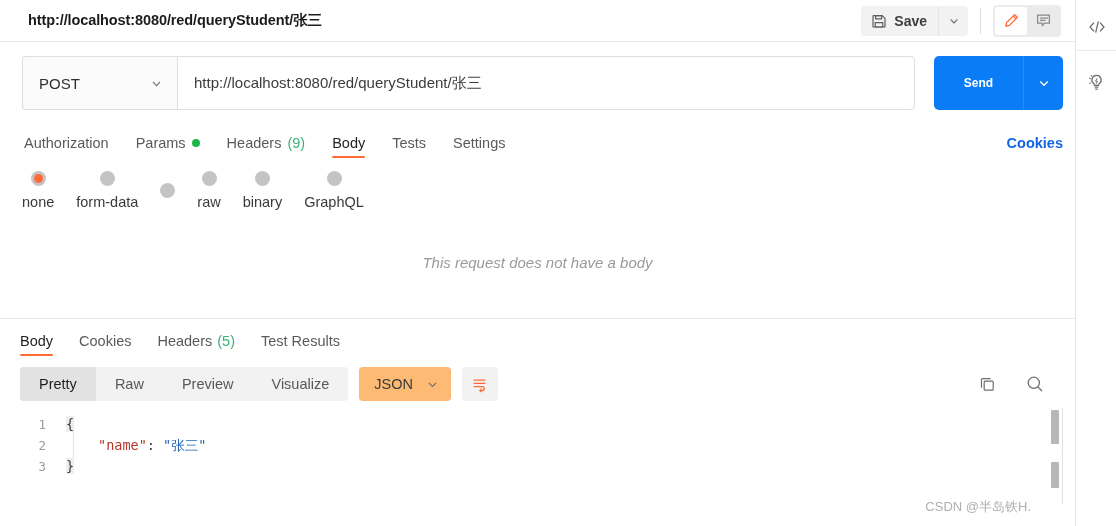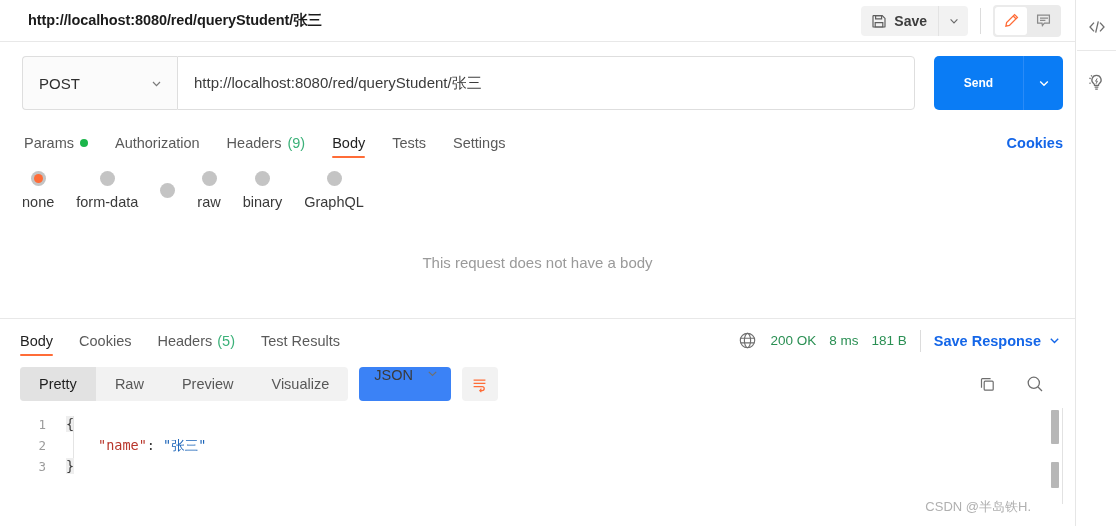--- a/index.html
+++ b/index.html
@@ -237,20 +237,21 @@
 
   
   .body-empty {
     flex: 1 1 auto;
     display: flex;
     align-items: flex-start;
     justify-content: center;
     padding-top: 32px;
     font-size: 15px;
     color: #9a9a9a;
+    font-style: italic;
   }
 
   
   .resp-sep {
     height: 1px;
     background: #e8e8e8;
     flex: 0 0 auto;
   }
   .resp-tabs {
     display: flex;
@@ -313,24 +314,24 @@
     padding: 16px 19px;
     font-size: 14.5px;
     color: #585858;
     cursor: pointer;
   }
   .seg-item.active {
     background: #e2e2e2;
     color: #1f1f1f;
   }
   .json-select {
-    display: flex; gap: 13px;
+    display: flex; align-items: center; gap: 13px;
     padding: 0 12px 0 15px;
     height: 34px;
-    background: #3b82f6;
+    background: #fdba74;
     border-radius: 4px;
     font-size: 14.5px;
     color: #3a3a3a;
     cursor: pointer;
   }
   .wrap-btn {
     width: 36px; height: 34px;
     background: #f2f2f2;
     border-radius: 4px;
     display: flex; align-items: center; justify-content: center;
@@ -496,25 +497,25 @@
         <div class="send-caret">
           <svg width="14" height="14" viewBox="0 0 14 14" fill="none" stroke="#ffffff" stroke-width="1.4">
             <path d="M3.2 5.4 7 9.2l3.8-3.8"></path>
           </svg>
         </div>
       </div>
     </div>
 
     <div class="req-tabs">
       <div class="rtab">
+        <span>Authorization</span>
+      </div>
+      <div class="rtab">
         <span>Params</span>
         <span class="dot-green"></span>
-      </div>
-      <div class="rtab">
-        <span>Authorization</span>
       </div>
       <div class="rtab">
         <span>Headers</span>
         <span class="count-green">(9)</span>
       </div>
       <div class="rtab active">
         <span>Body</span>
       </div>
       <div class="rtab">
         <span>Tests</span>
@@ -563,39 +564,20 @@
         <span>Cookies</span>
       </div>
       <div class="resp-tab">
         <span>Headers</span>
         <span class="count-green" style="margin-left:5px">(5)</span>
       </div>
       <div class="resp-tab">
         <span>Test Results</span>
       </div>
 
-      <div class="resp-meta">
-        <span>
-          <svg width="19" height="19" viewBox="0 0 19 19" fill="none" stroke="#6e6e6e" stroke-width="1.15">
-            <circle cx="9.5" cy="9.5" r="7.2"></circle>
-            <ellipse cx="9.5" cy="9.5" rx="3.1" ry="7.2"></ellipse>
-            <path d="M2.6 7.2h13.8M2.6 11.8h13.8"></path>
-          </svg>
-        </span>
-        <span class="meta-text">200 OK</span>
-        <span class="meta-text">8 ms</span>
-        <span class="meta-text">181 B</span>
-        <span class="meta-sep"></span>
-        <span class="save-resp">
-          <span>Save Response</span>
-          <svg width="13" height="13" viewBox="0 0 13 13" fill="none" stroke="#1466e8" stroke-width="1.4">
-            <path d="M2.8 4.8 6.5 8.5 10.2 4.8"></path>
-          </svg>
-        </span>
-      </div>
     </div>
 
     <div class="viewer-bar">
       <div class="seg">
         <div class="seg-item active">Pretty</div>
         <div class="seg-item">Raw</div>
         <div class="seg-item">Preview</div>
         <div class="seg-item">Visualize</div>
       </div>
 

